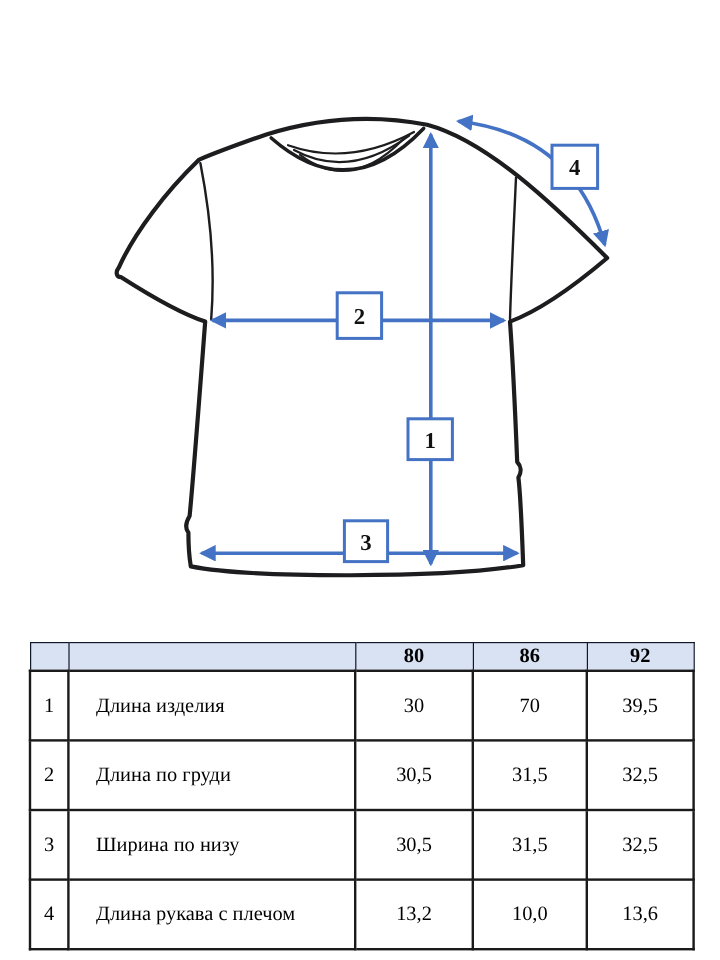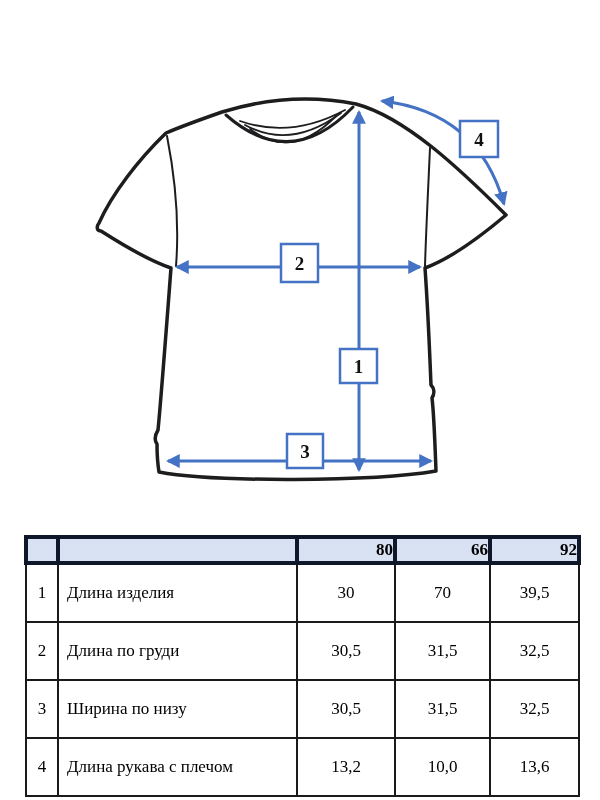--- a/index.html
+++ b/index.html
@@ -23,39 +23,39 @@
     position: absolute;
     left: 24px;
     top: 535px;
     width: 553px;
     border-collapse: collapse;
     table-layout: fixed;
     font-family: "Liberation Serif", serif;
     color: #000;
   }
   .size-table th {
-    border: 4px solid #0f172a;
+    border: 1px solid #0f172a;
     background: #d9e2f3;
     font-weight: bold;
     font-size: 17px;
     height: 22px;
-    text-align: right;
+    text-align: center;
     padding: 0;
   }
   .size-table td {
     border: 2px solid #1a1a1a;
     font-size: 17px;
     height: 56px;
     text-align: center;
     padding: 0;
     background: #ffffff;
   }
   .size-table td.rowlabel {
     text-align: left;
-    padding-left: 8px;
+    padding-left: 22px;
     border-radius: 18px;
   }
   .box-num {
     font-family: "Liberation Serif", serif;
     font-weight: bold;
     font-size: 19px;
     fill: #111111;
   }
 </style>
 </head>
@@ -132,21 +132,21 @@
     <col style="width:239px">
     <col style="width:98px">
     <col style="width:95px">
     <col style="width:89px">
   </colgroup>
   <thead>
     <tr>
       <th></th>
       <th></th>
       <th>80</th>
-      <th>66</th>
+      <th>86</th>
       <th>92</th>
     </tr>
   </thead>
   <tbody>
     <tr>
       <td>1</td>
       <td class="rowlabel">Длина изделия</td>
       <td>30</td>
       <td>70</td>
       <td>39,5</td>

